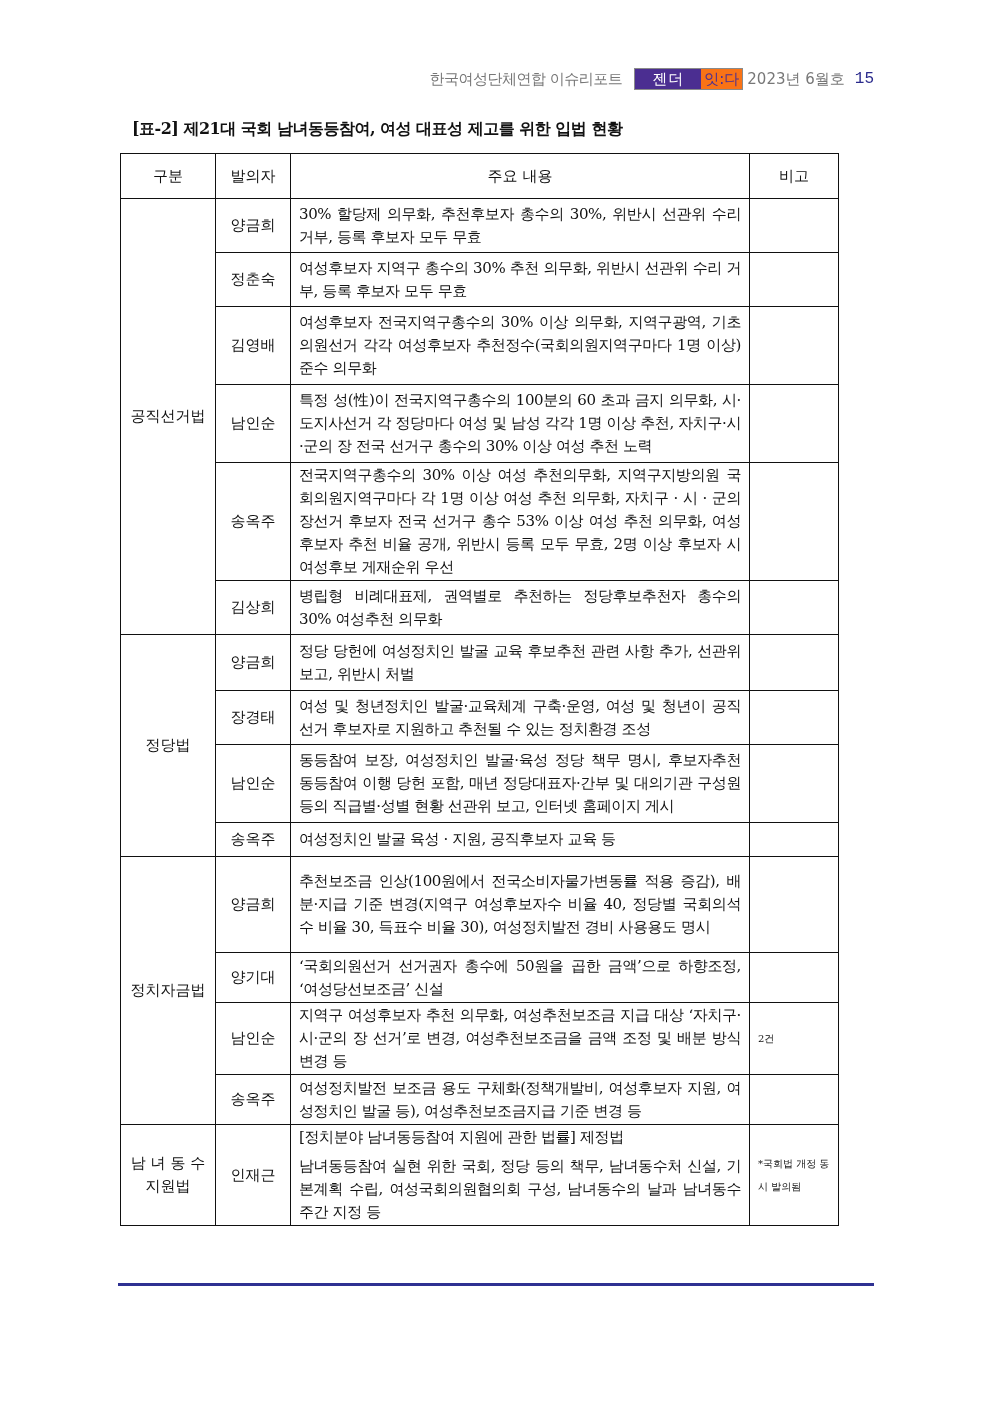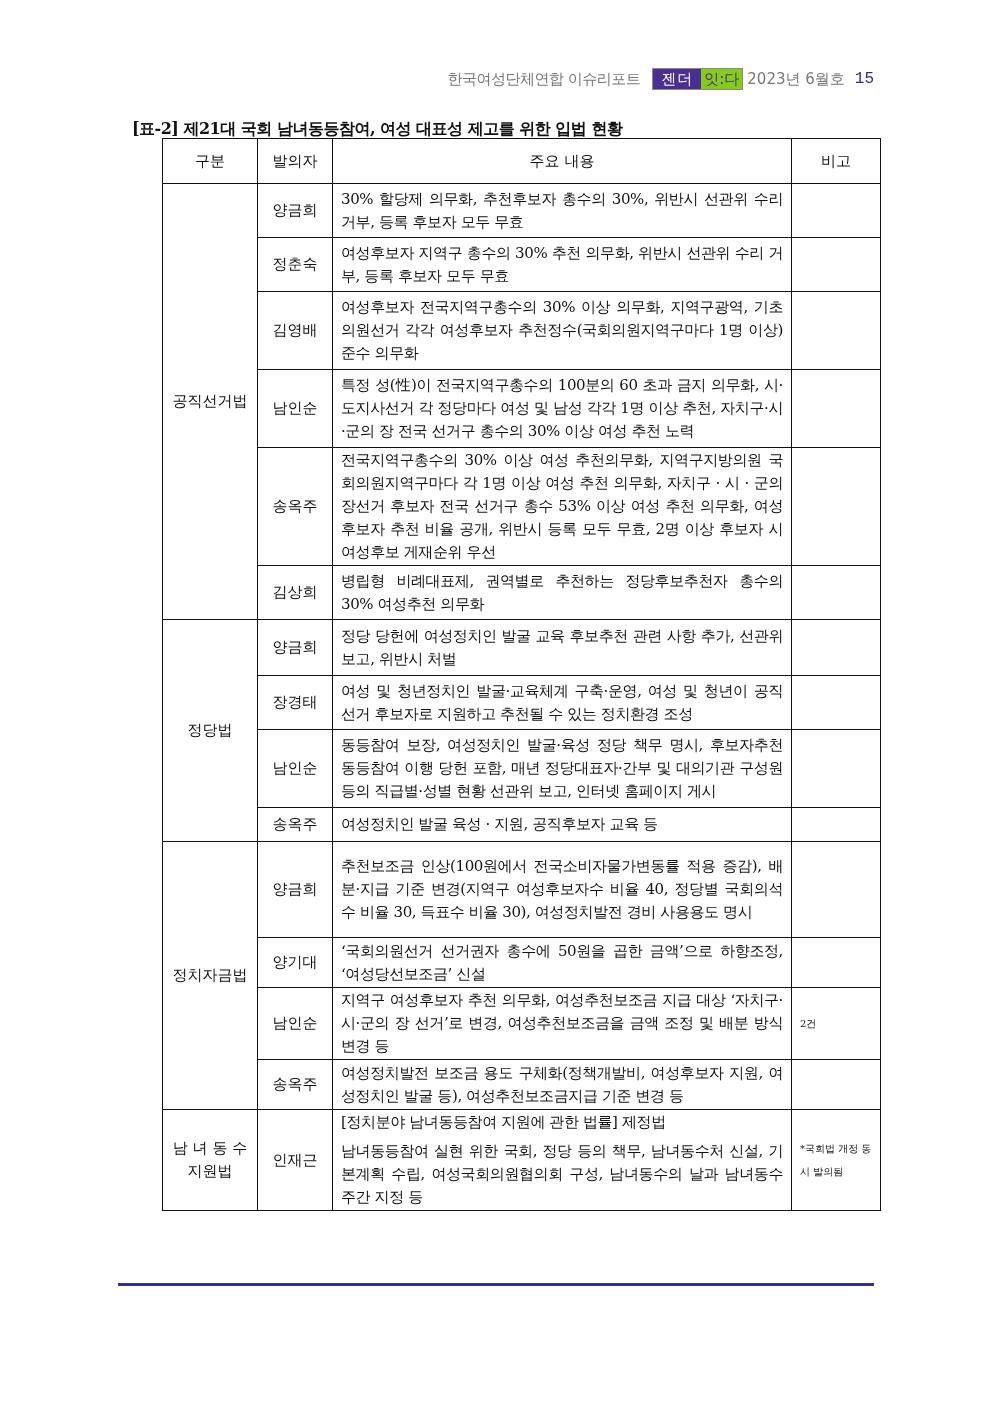--- a/index.html
+++ b/index.html
@@ -10,39 +10,38 @@
     }
     .running-header {
       position: absolute; top: 68px; right: 118px;
       display: flex; align-items: center;
       font-family: "DejaVu Sans", "Liberation Sans", sans-serif;
       font-size: 15px; color: #777;
       white-space: nowrap;
     }
     .running-header .org { letter-spacing: -0.5px; }
     .badge { display: inline-flex; margin-left: 12px; border: 1px solid #8a8a8a; height: 20px; align-items: stretch; }
-    .badge .dark { background: #4b2e91; color: #fff; padding: 0 8px; display: flex; align-items: center; letter-spacing: 1px; }
-    .badge .light { color: #4b2e91; padding: 0 3px; display: flex; align-items: center; background: #84cc16; }
+    .badge .dark { background: #4b2e91; color: #fff; padding: 0 17px; display: flex; align-items: center; letter-spacing: 1px; }
+    .badge .light { color: #4b2e91; padding: 0 3px; display: flex; align-items: center; background: #f97316; }
     .running-header .date { margin-left: 4px; }
     .running-header .page-num { margin-left: 10px; color: #2a2a8c; font-family: Liberation Mono, monospace; font-size: 16px; }
 
     .table-caption {
       position: absolute; top: 119px; left: 132px;
       font-size: 16px; font-weight: bold; letter-spacing: -0.5px;
       white-space: nowrap;
     }
 
     table.law-table {
-      position: absolute; top: 138px; left: 120px;
+      position: absolute; top: 153px; left: 120px;
       width: 718px;
       border-collapse: collapse;
       table-layout: fixed;
       font-size: 15px;
       line-height: 23px;
-      margin-left: 42px;
     }
     .law-table th, .law-table td {
       border: 1.5px solid #111;
       padding: 1px 8px;
       vertical-align: middle;
     }
     .law-table th {
       font-weight: normal; height: 42px; text-align: center;
       font-family: "DejaVu Sans", "Liberation Sans", sans-serif;
       font-size: 15px;

